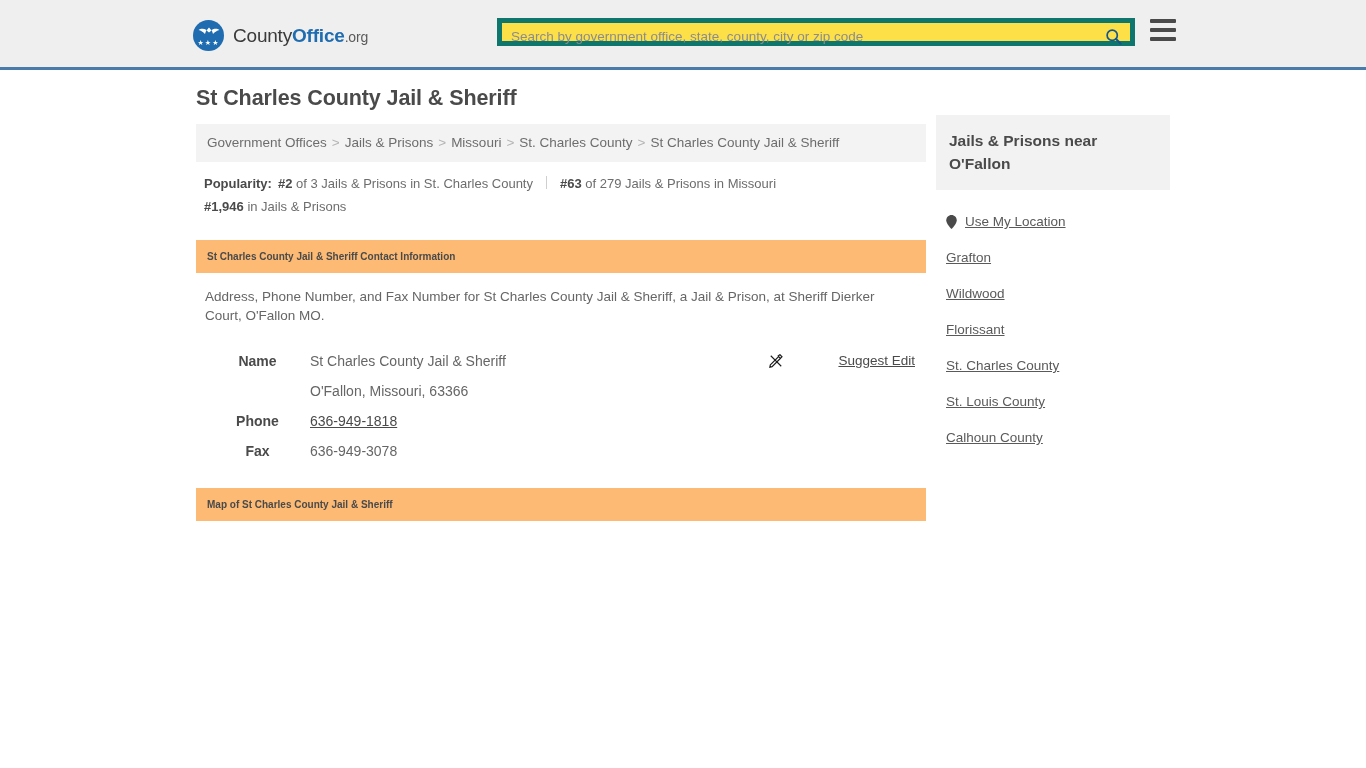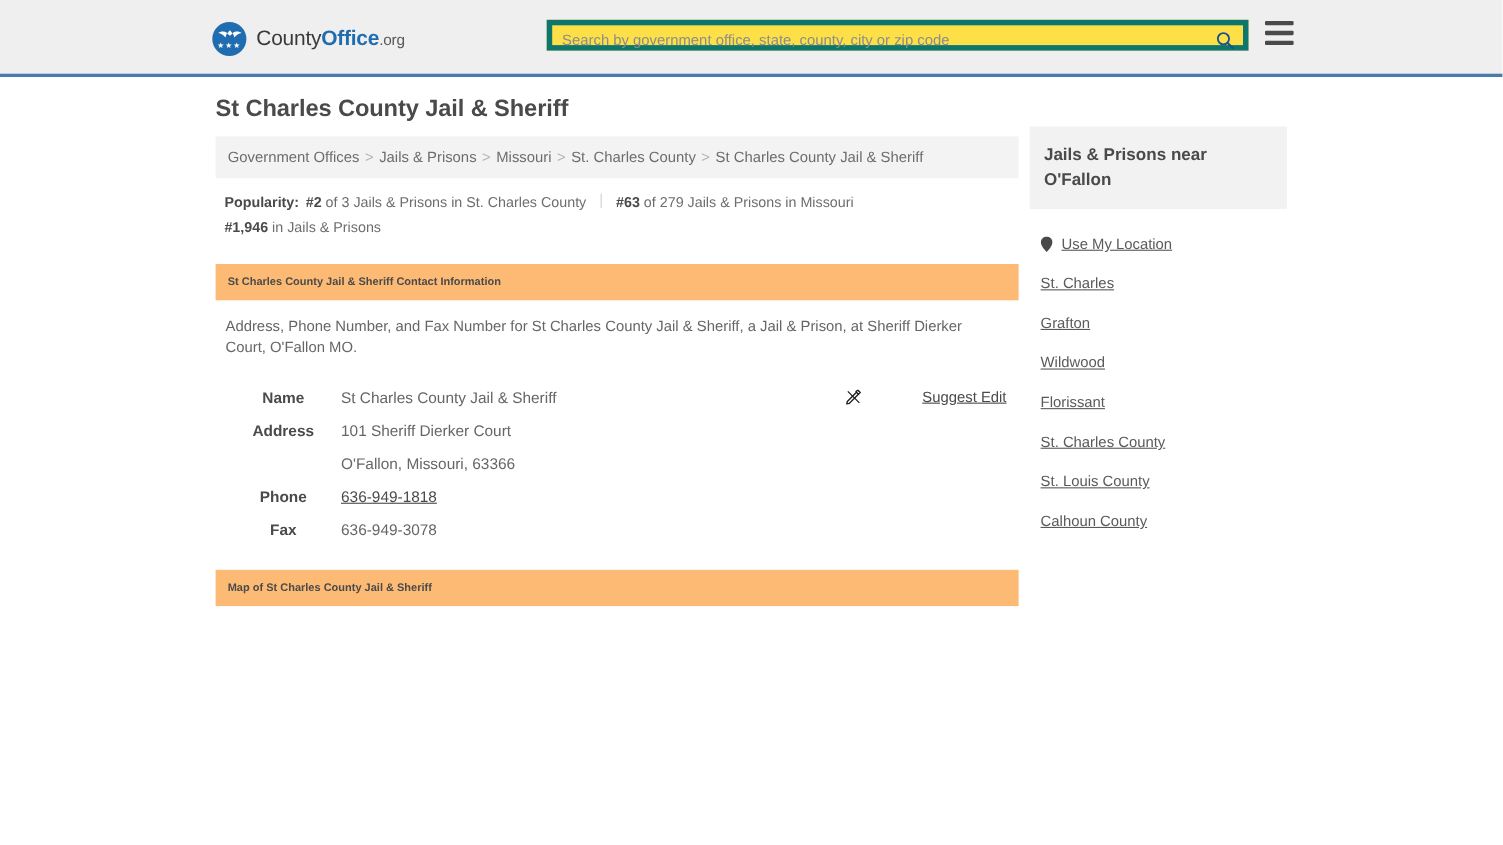--- a/index.html
+++ b/index.html
@@ -352,24 +352,20 @@
       <div class="section-body">
         <p class="section-desc">Address, Phone Number, and Fax Number for St Charles County Jail &amp; Sheriff, a Jail &amp; Prison, at Sheriff Dierker Court, O'Fallon MO.</p>
 
         <div class="contact-table">
           <div id="contact-rows">
               <div class="contact-row">
                 <div class="contact-key">Name</div>
                 <div class="contact-val">St Charles County Jail &amp; Sheriff</div>
               </div>
               <div class="contact-row">
-                <div class="contact-key">Address</div>
-                <div class="contact-val">101 Sheriff Dierker Court</div>
-              </div>
-              <div class="contact-row">
                 <div class="contact-key"></div>
                 <div class="contact-val">O'Fallon, Missouri, 63366</div>
               </div>
               <div class="contact-row">
                 <div class="contact-key">Phone</div>
                 <div class="contact-val"><a href="#" class="phone-link">636-949-1818</a></div>
               </div>
               <div class="contact-row">
                 <div class="contact-key">Fax</div>
                 <div class="contact-val">636-949-3078</div>
@@ -399,23 +395,20 @@
       <ul class="side-list" id="sidebar-list">
           <li>
             <span class="pin-icon">
               <svg width="11" height="14" viewBox="0 0 12 16" xmlns="http://www.w3.org/2000/svg" aria-hidden="true">
                 <path d="M6 0 C2.7 0 0 2.7 0 6 C0 10.5 6 16 6 16 C6 16 12 10.5 12 6 C12 2.7 9.3 0 6 0 Z" fill="#4a4a4a"></path>
               </svg>
             </span>
             <a href="#">Use My Location</a>
           </li>
           <li>
-            <a href="#">St. Charles</a>
-          </li>
-          <li>
             <a href="#">Grafton</a>
           </li>
           <li>
             <a href="#">Wildwood</a>
           </li>
           <li>
             <a href="#">Florissant</a>
           </li>
           <li>
             <a href="#">St. Charles County</a>

